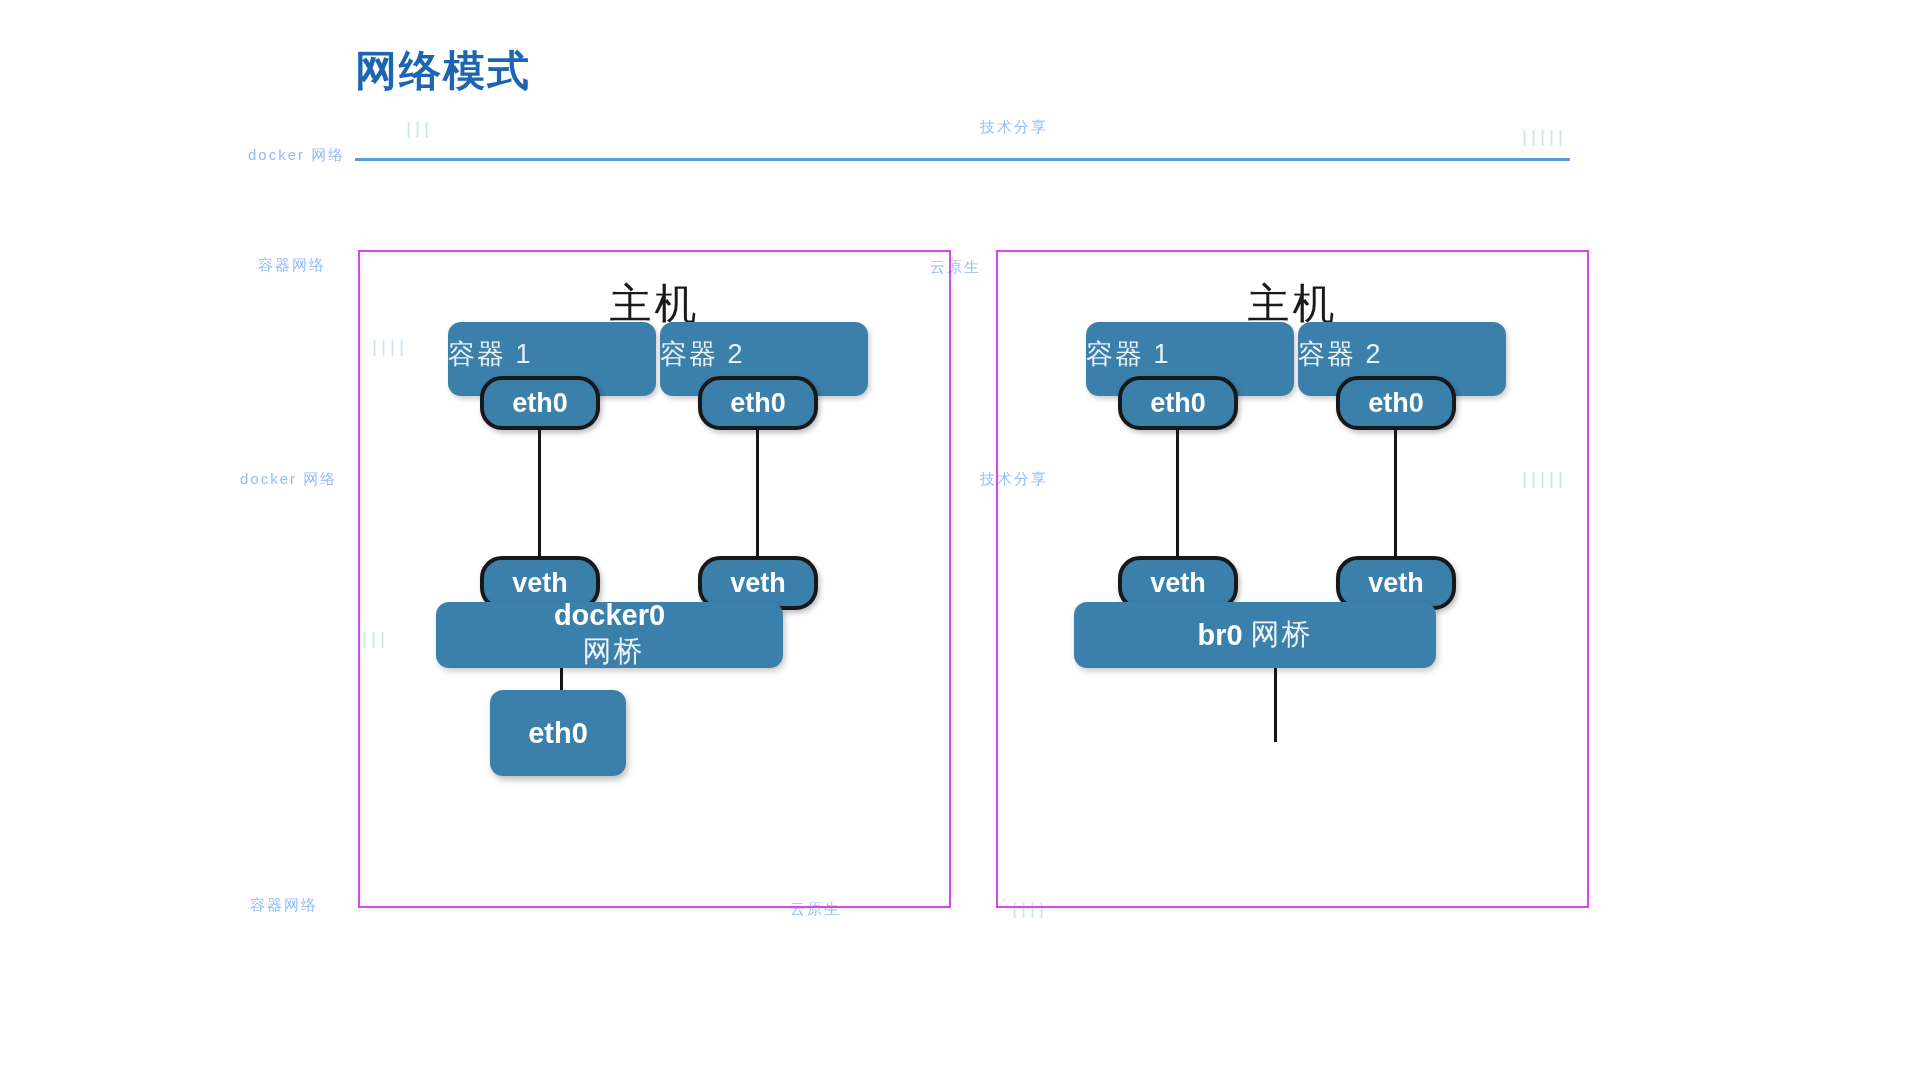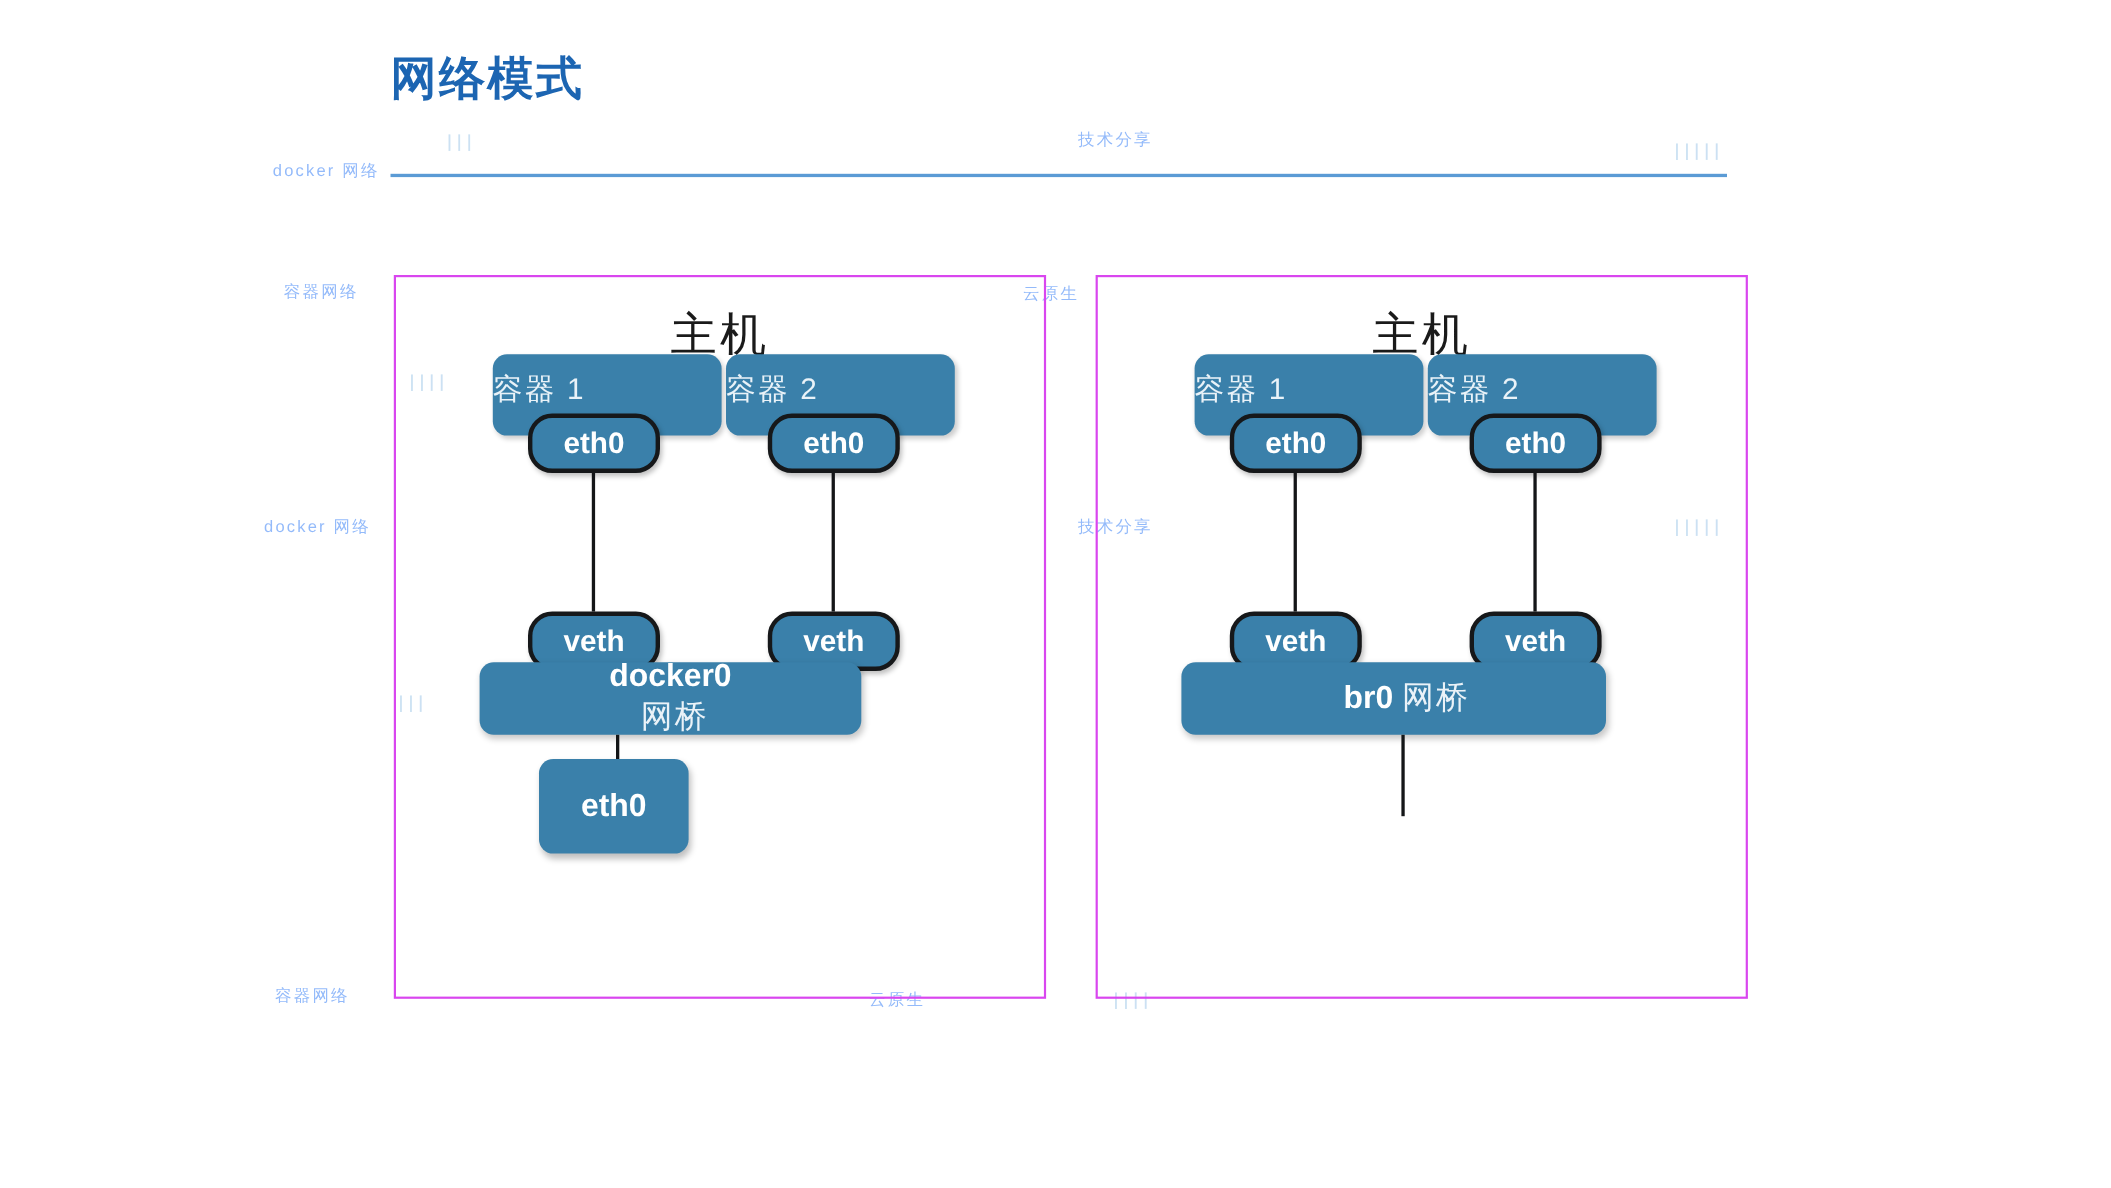--- a/index.html
+++ b/index.html
@@ -197,21 +197,21 @@
     <div class="wire" style="left:178px;top:178px;height:126px;"></div>
     <div class="pill veth" style="left:120px;top:304px;">veth</div>
 
     <div class="ctr-box" style="left:300px;top:70px;">
       <div class="ctr-label">容器 2</div>
     </div>
     <div class="pill eth" style="left:338px;top:124px;">eth0</div>
     <div class="wire" style="left:396px;top:178px;height:126px;"></div>
     <div class="pill veth" style="left:338px;top:304px;">veth</div>
 
-    <div class="bridge" style="left:76px;top:350px;width:362px;padding-left:24px;">
+    <div class="bridge" style="left:76px;top:350px;width:362px;">
       <b>br0</b>
       <span class="cn">网桥</span>
     </div>
 
     <div class="wire" style="left:276px;top:416px;height:74px;"></div>
   </div>
 
 </div>
 
 </body></html>

